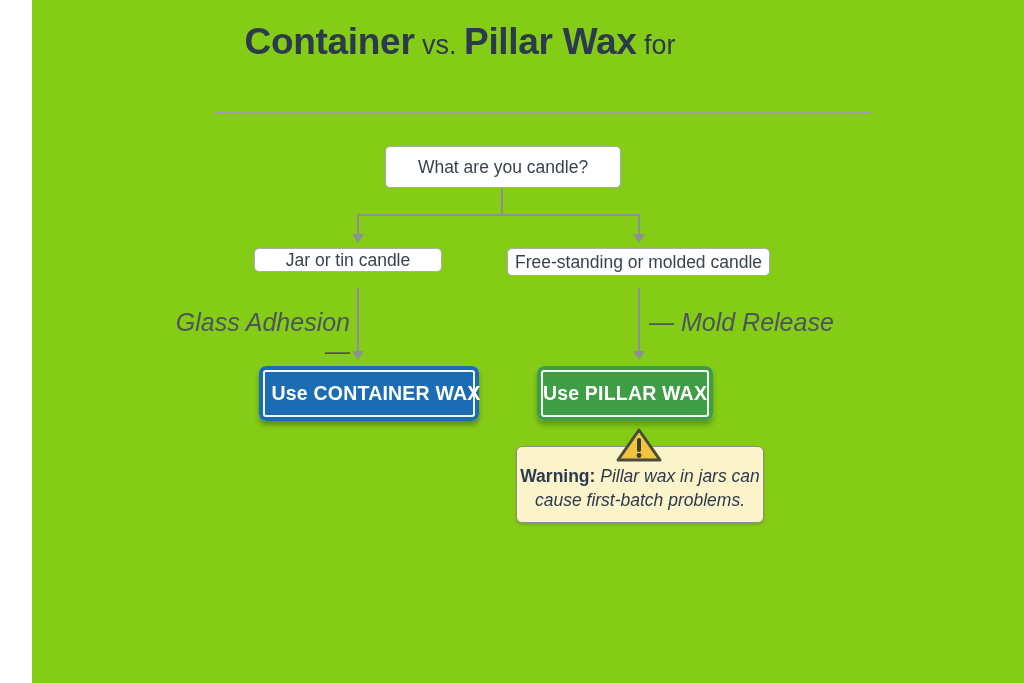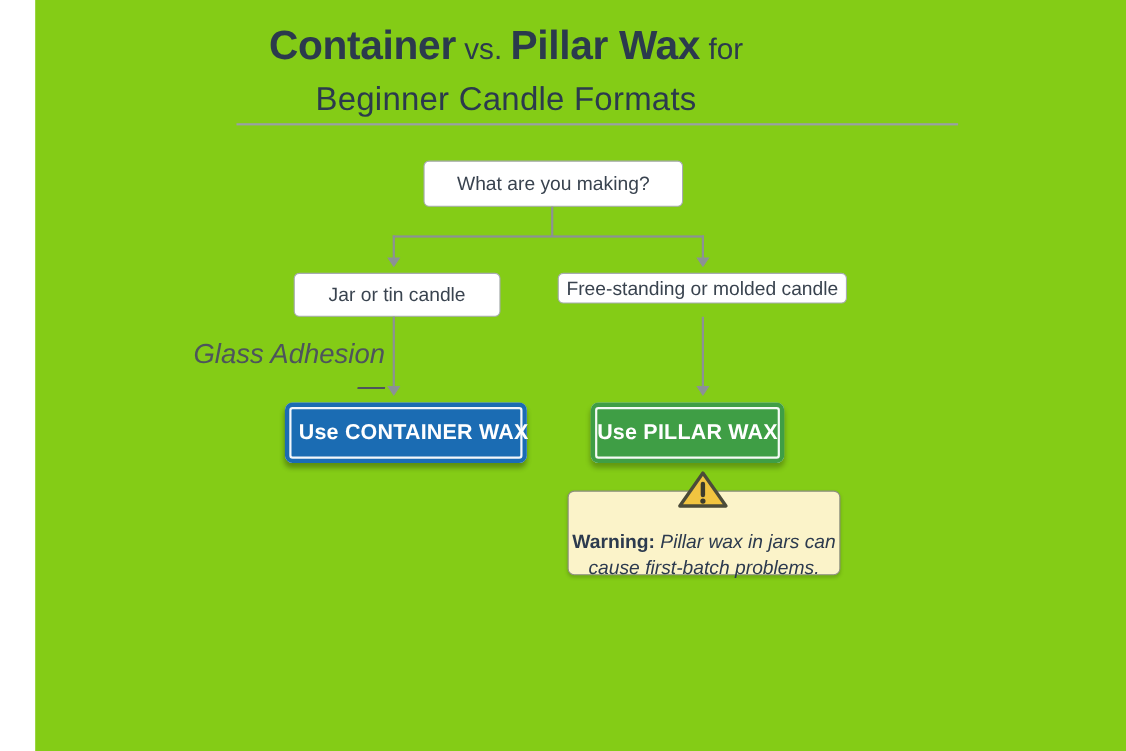--- a/index.html
+++ b/index.html
@@ -16,21 +16,21 @@
   .title-line2 { font-size: 30px; font-weight: 400; margin-top: 2px; letter-spacing: 0.2px; }
   .divider { position: absolute; left: 183px; top: 112px; width: 656px; height: 2px; background: #9aa0a5; }
 
   
   .node {
     position: absolute; background: #fff; border: 1.5px solid #a6abb0; border-radius: 5px;
     display: flex; align-items: center; justify-content: center;
     font-size: 17.5px; color: #39434f; box-sizing: border-box;
   }
   .node-root  { left: 353px; top: 146px; width: 236px; height: 42px; }
-  .node-left  { left: 235px; top: 248px; width: 188px; height: 40px; }
+  .node-left  { left: 222px; top: 248px; width: 188px; height: 24px; }
   .node-right { left: 475px; top: 248px; width: 263px; height: 28px; }
 
   
   .cline { position: absolute; background: #8c9196; }
   .v-root       { left: 469px; top: 188px; width: 2px; height: 27px; }
   .h-split      { left: 325px; top: 214px; width: 283px; height: 2px; }
   .v-stub-left  { left: 325px; top: 214px; width: 2px; height: 21px; }
   .v-stub-right { left: 606px; top: 214px; width: 2px; height: 21px; }
   .v-long-left  { left: 325px; top: 288px; width: 2px; height: 64px; }
   .v-long-right { left: 606px; top: 288px; width: 2px; height: 64px; }
@@ -64,55 +64,55 @@
     left: 505px; width: 176px; background: #3f9e45;
     box-shadow: inset 0 0 0 4px #3f9e45, inset 0 0 0 6px rgba(255,255,255,0.95), 0 4px 5px rgba(0,0,0,0.25);
   }
 
   
   .warn-icon { position: absolute; left: 583px; top: 427px; z-index: 2; }
   .warning-box {
     position: absolute; left: 484px; top: 446px; width: 248px; height: 77px; box-sizing: border-box;
     background: #fbf3c9; border: 1.5px solid #8f8e83; border-radius: 6px;
     box-shadow: 0 2px 3px rgba(0,0,0,0.15);
-    padding-top: 33px; text-align: center;
+    padding-top: 17px; text-align: center;
     color: #2c3a4e; font-size: 17.5px; line-height: 24px;
   }
   .warn-label { font-weight: 700; font-style: normal; }
   .warn-rest  { font-style: italic; }
 </style>
 </head>
 <body>
 
 <div class="canvas">
 
   <div class="title">
     <div class="title-line1"><span class="t-bold">Container</span><span class="t-light"> vs. </span><span class="t-bold">Pillar Wax</span><span class="t-light"> for</span></div>
-    <div class="title-line2">Beginner Candle Formats</div>
   </div>
   <div class="divider"></div>
 
-  <div class="node node-root">What are you making?</div>
+  <div class="node node-root">What are you candle?</div>
 
   <div class="cline v-root"></div>
   <div class="cline h-split"></div>
   <div class="cline v-stub-left"></div>
   <div class="cline v-stub-right"></div>
   <div class="arrowhead ah-top-left"></div>
   <div class="arrowhead ah-top-right"></div>
 
   <div class="node node-left">Jar or tin candle</div>
   <div class="node node-right">Free-standing or molded candle</div>
 
   <div class="cline v-long-left"></div>
   <div class="cline v-long-right"></div>
   <div class="arrowhead ah-bottom-left"></div>
   <div class="arrowhead ah-bottom-right"></div>
 
   <div class="note note-left">Glass Adhesion —</div>
+  <div class="note note-right">— Mold Release</div>
 
   <div class="action action-blue">Use CONTAINER WAX</div>
   <div class="action action-green">Use PILLAR WAX</div>
 
   <svg class="warn-icon" width="48" height="36" viewBox="0 0 48 36">
     <path d="M24 3 L45 33 L3 33 Z" fill="#f1c440" stroke="#4b4b39" stroke-width="3" stroke-linejoin="round"></path>
     <line x1="24" y1="13" x2="24" y2="23" stroke="#3c3c2d" stroke-width="4" stroke-linecap="round"></line>
     <circle cx="24" cy="28.5" r="2.4" fill="#3c3c2d"></circle>
   </svg>
 

